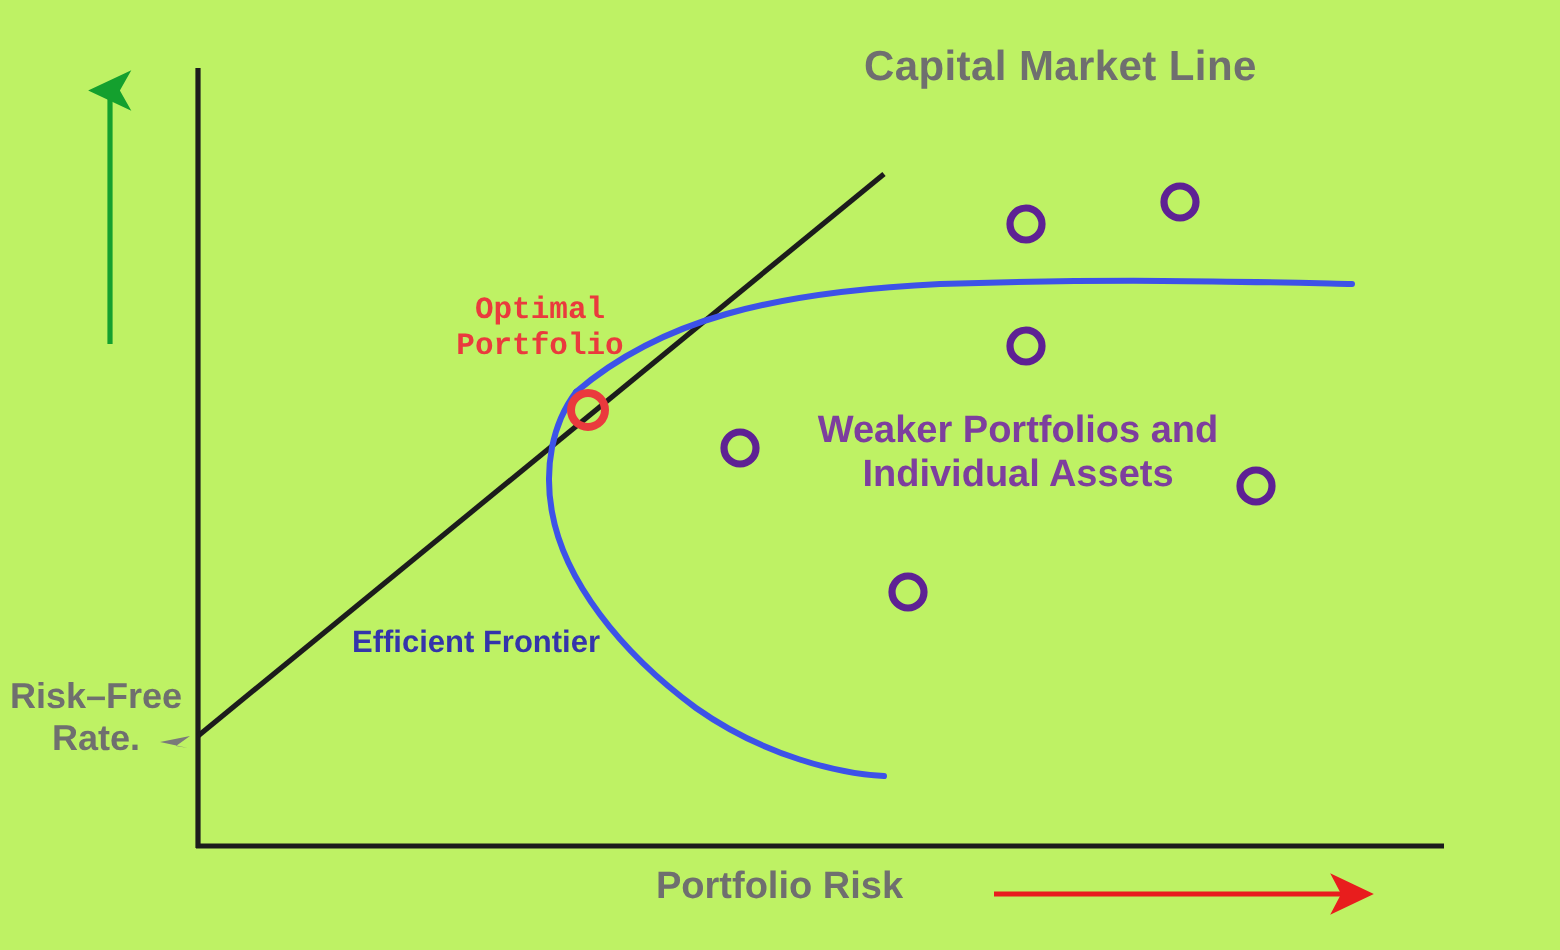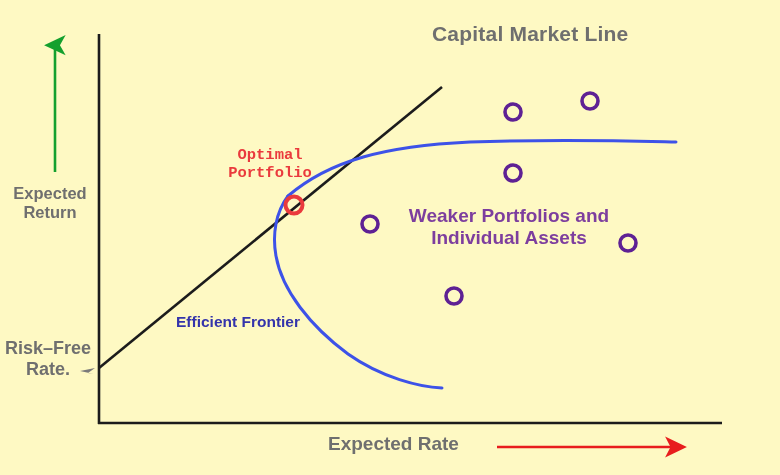--- a/index.html
+++ b/index.html
@@ -4,21 +4,21 @@
 <style>
   html, body {
     margin: 0;
     padding: 0;
     background: #ffffff;
   }
   #canvas {
     position: relative;
     width: 780px;
     height: 475px;
-    background: #fef9c3;
+    background: #bef264;
     overflow: hidden;
     font-family: "Liberation Sans", sans-serif;
   }
   svg.layer {
     position: absolute;
     left: 0;
     top: 0;
     width: 780px;
     height: 475px;
   }
@@ -118,27 +118,25 @@
     <circle cx="513" cy="112" r="8" fill="none" stroke="#5e2194" stroke-width="3.6"></circle>
     <circle cx="590" cy="101" r="8" fill="none" stroke="#5e2194" stroke-width="3.6"></circle>
     <circle cx="513" cy="173" r="8" fill="none" stroke="#5e2194" stroke-width="3.6"></circle>
     <circle cx="370" cy="224" r="8" fill="none" stroke="#5e2194" stroke-width="3.6"></circle>
     <circle cx="628" cy="243" r="8" fill="none" stroke="#5e2194" stroke-width="3.6"></circle>
     <circle cx="454" cy="296" r="8" fill="none" stroke="#5e2194" stroke-width="3.6"></circle>
   </svg>
 
   <div class="lbl" id="title-cml">Capital Market Line</div>
 
-  <div class="lbl" id="lbl-expected-return">Expected
-Return</div>
 
   <div class="lbl" id="lbl-risk-free">Risk–Free
 Rate.</div>
 
-  <div class="lbl" id="lbl-expected-risk">Expected Rate</div>
+  <div class="lbl" id="lbl-expected-risk">Portfolio Risk</div>
 
   <div class="lbl" id="lbl-optimal">Optimal
 Portfolio</div>
 
   <div class="lbl" id="lbl-frontier">Efficient Frontier</div>
 
   <div class="lbl" id="lbl-weaker">Weaker Portfolios and
 Individual Assets</div>
 
 </div>

